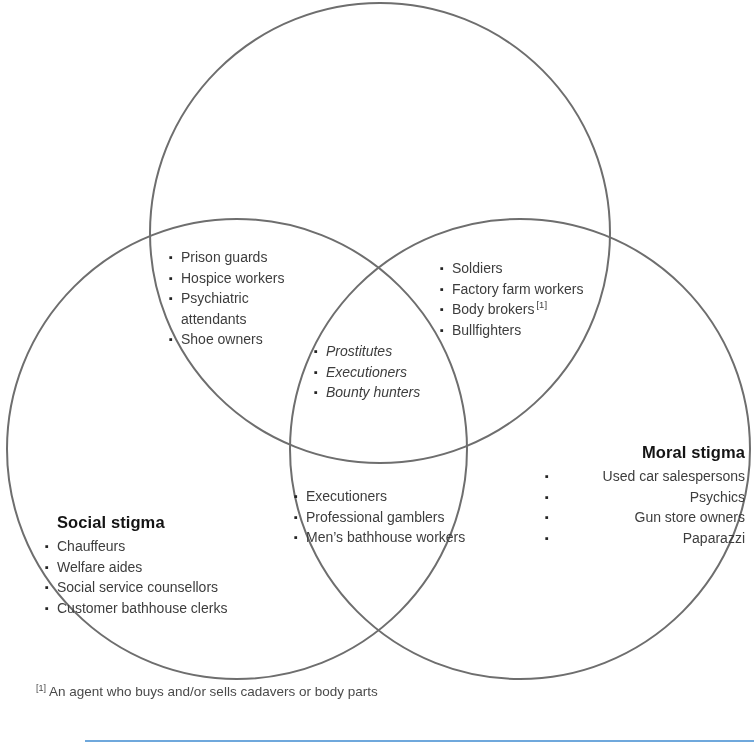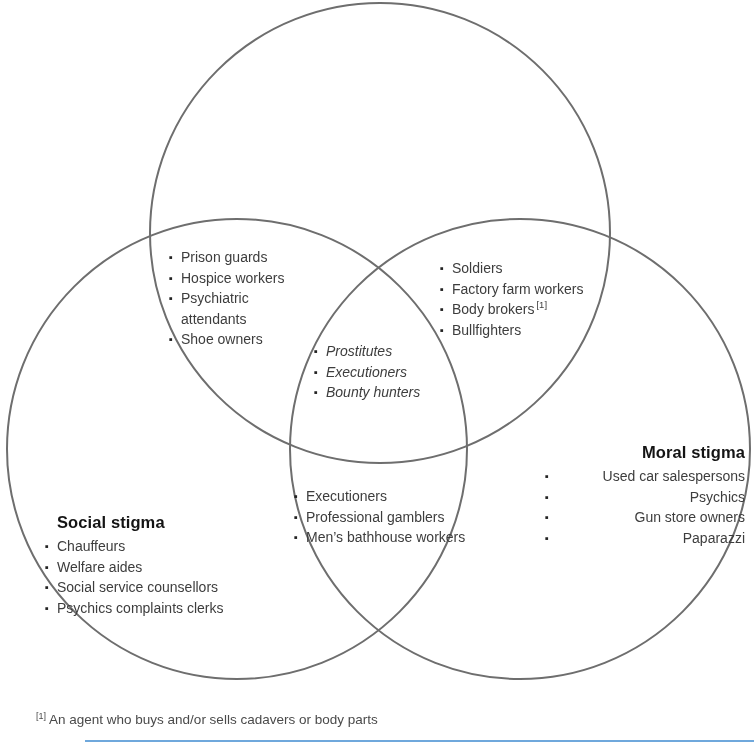--- a/index.html
+++ b/index.html
@@ -14,21 +14,21 @@
     letter-spacing:.1px;
   }
   ul.items{list-style:none;margin:0;padding:0;}
   ul.items li{padding-left:12px;position:relative;}
   .blt{position:absolute;left:0;top:0;font-size:11px;line-height:20.5px;color:#222;}
   .blt::before{content:"\25AA";}
   sup.ref{font-size:9.5px;color:#3d3d3d;vertical-align:super;line-height:0;margin-left:2px;}
   .titled{padding-left:0;}
   .titled h3{padding-left:12px;}
   .footnote{
-    position:absolute;left:36px;top:711px;font-size:13.5px;color:#4a4a4a;line-height:18px;
+    position:absolute;left:36px;top:683px;font-size:13.5px;color:#4a4a4a;line-height:18px;
   }
   .footnote sup{font-size:9px;vertical-align:super;line-height:0;margin-right:3px;color:#4a4a4a;}
   .bottom-line{position:absolute;left:85px;bottom:0;width:669px;height:2px;background:#6fa8dc;}
 </style>
 </head>
 <body>
 
 <div class="stage">
 
   <svg class="circles" width="754" height="742" viewBox="0 0 754 742" aria-hidden="true">
@@ -63,21 +63,21 @@
       <li><span class="blt"></span><span>Bounty hunters</span></li>
     </ul>
   </div>
 
   <div class="region titled" style="left:45px;top:463px;width:245px;margin-top:48px;">
     <h3>Social stigma</h3>
     <ul class="items">
       <li><span class="blt"></span><span>Chauffeurs</span></li>
       <li><span class="blt"></span><span>Welfare aides</span></li>
       <li><span class="blt"></span><span>Social service counsellors</span></li>
-      <li><span class="blt"></span><span>Psychics complaints clerks</span></li>
+      <li><span class="blt"></span><span>Customer bathhouse clerks</span></li>
     </ul>
   </div>
 
   <div class="region titled" style="left:545px;top:441px;width:200px;text-align:right;">
     <h3>Moral stigma</h3>
     <ul class="items">
       <li><span class="blt"></span><span>Used car salespersons</span></li>
       <li><span class="blt"></span><span>Psychics</span></li>
       <li><span class="blt"></span><span>Gun store owners</span></li>
       <li><span class="blt"></span><span>Paparazzi</span></li>

